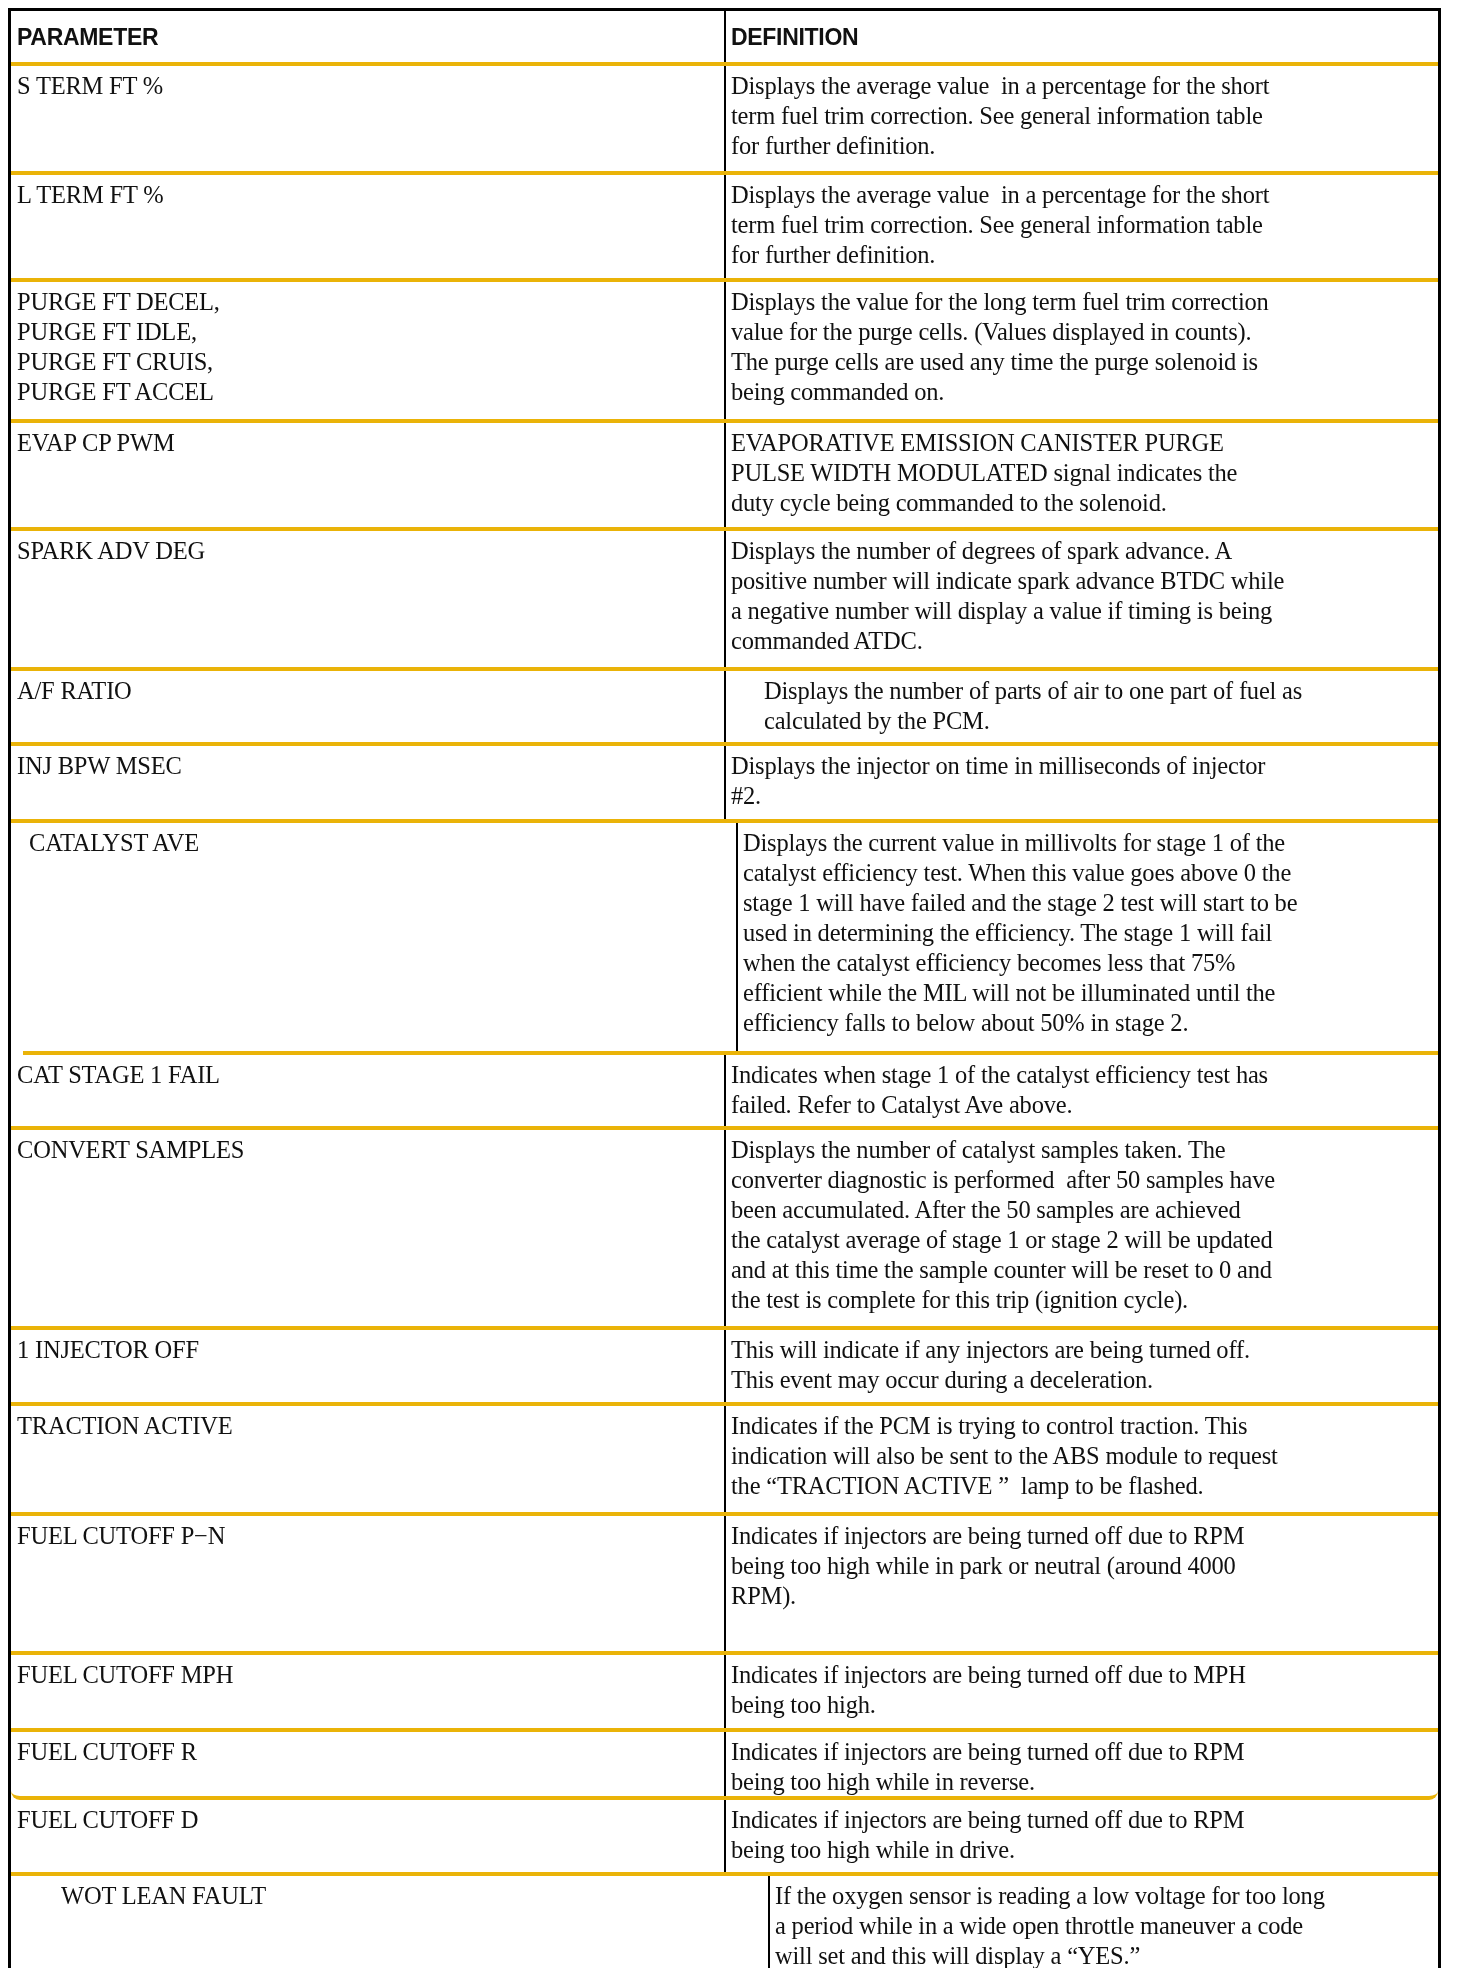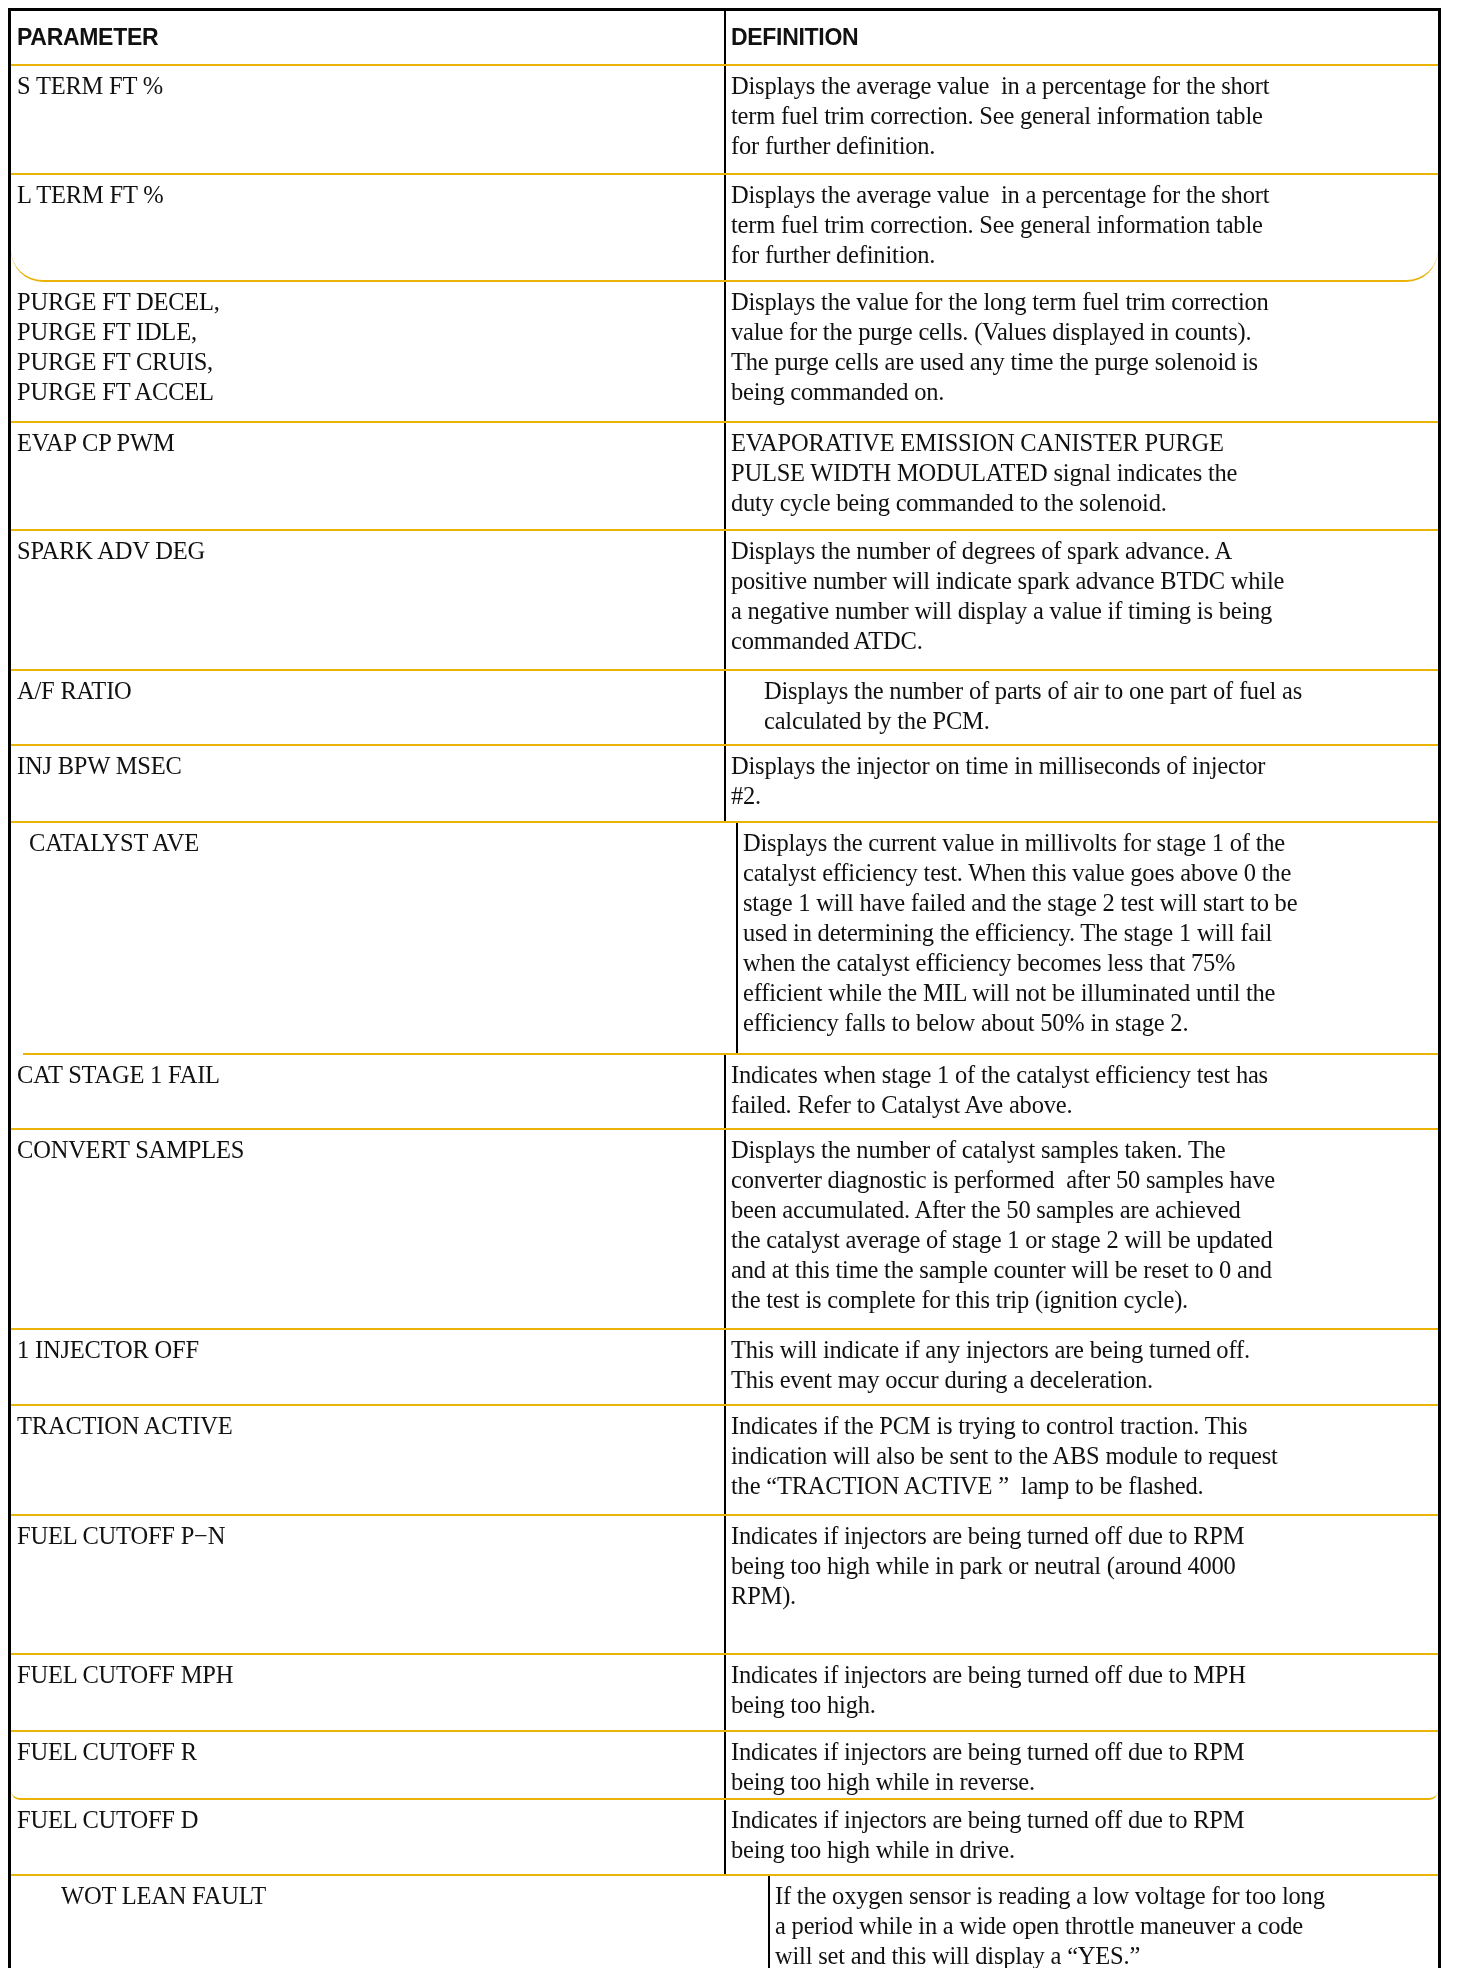--- a/index.html
+++ b/index.html
@@ -20,21 +20,21 @@
       left: 8px;
       top: 8px;
       width: 1433px;
       border: 3px solid #000;
       box-sizing: border-box;
       border-bottom-width: 4px;
     }
     .row {
       display: flex;
       box-sizing: border-box;
-      border-bottom: 2px solid #eab308;
+      border-bottom: 4px solid #eab308;
     }
     .row:last-child {
       border-bottom: none;
       padding-left: 44px;
     }
     .cell {
       box-sizing: border-box;
       padding: 5px 6px 0 6px;
     }
     .cell.param {
@@ -74,21 +74,21 @@
       <div class="row" style="height: 109px;">
         <div class="cell param body-text">
           <span class="line">S TERM FT %</span>
         </div>
         <div class="cell def body-text">
           <span class="line">Displays the average value  in a percentage for the short</span>
           <span class="line">term fuel trim correction. See general information table</span>
           <span class="line">for further definition.</span>
         </div>
       </div>
-      <div class="row" style="height: 107px; border-radius: 32px;">
+      <div class="row" style="height: 107px;">
         <div class="cell param body-text">
           <span class="line">L TERM FT %</span>
         </div>
         <div class="cell def body-text">
           <span class="line">Displays the average value  in a percentage for the short</span>
           <span class="line">term fuel trim correction. See general information table</span>
           <span class="line">for further definition.</span>
         </div>
       </div>
       <div class="row" style="height: 141px;">

